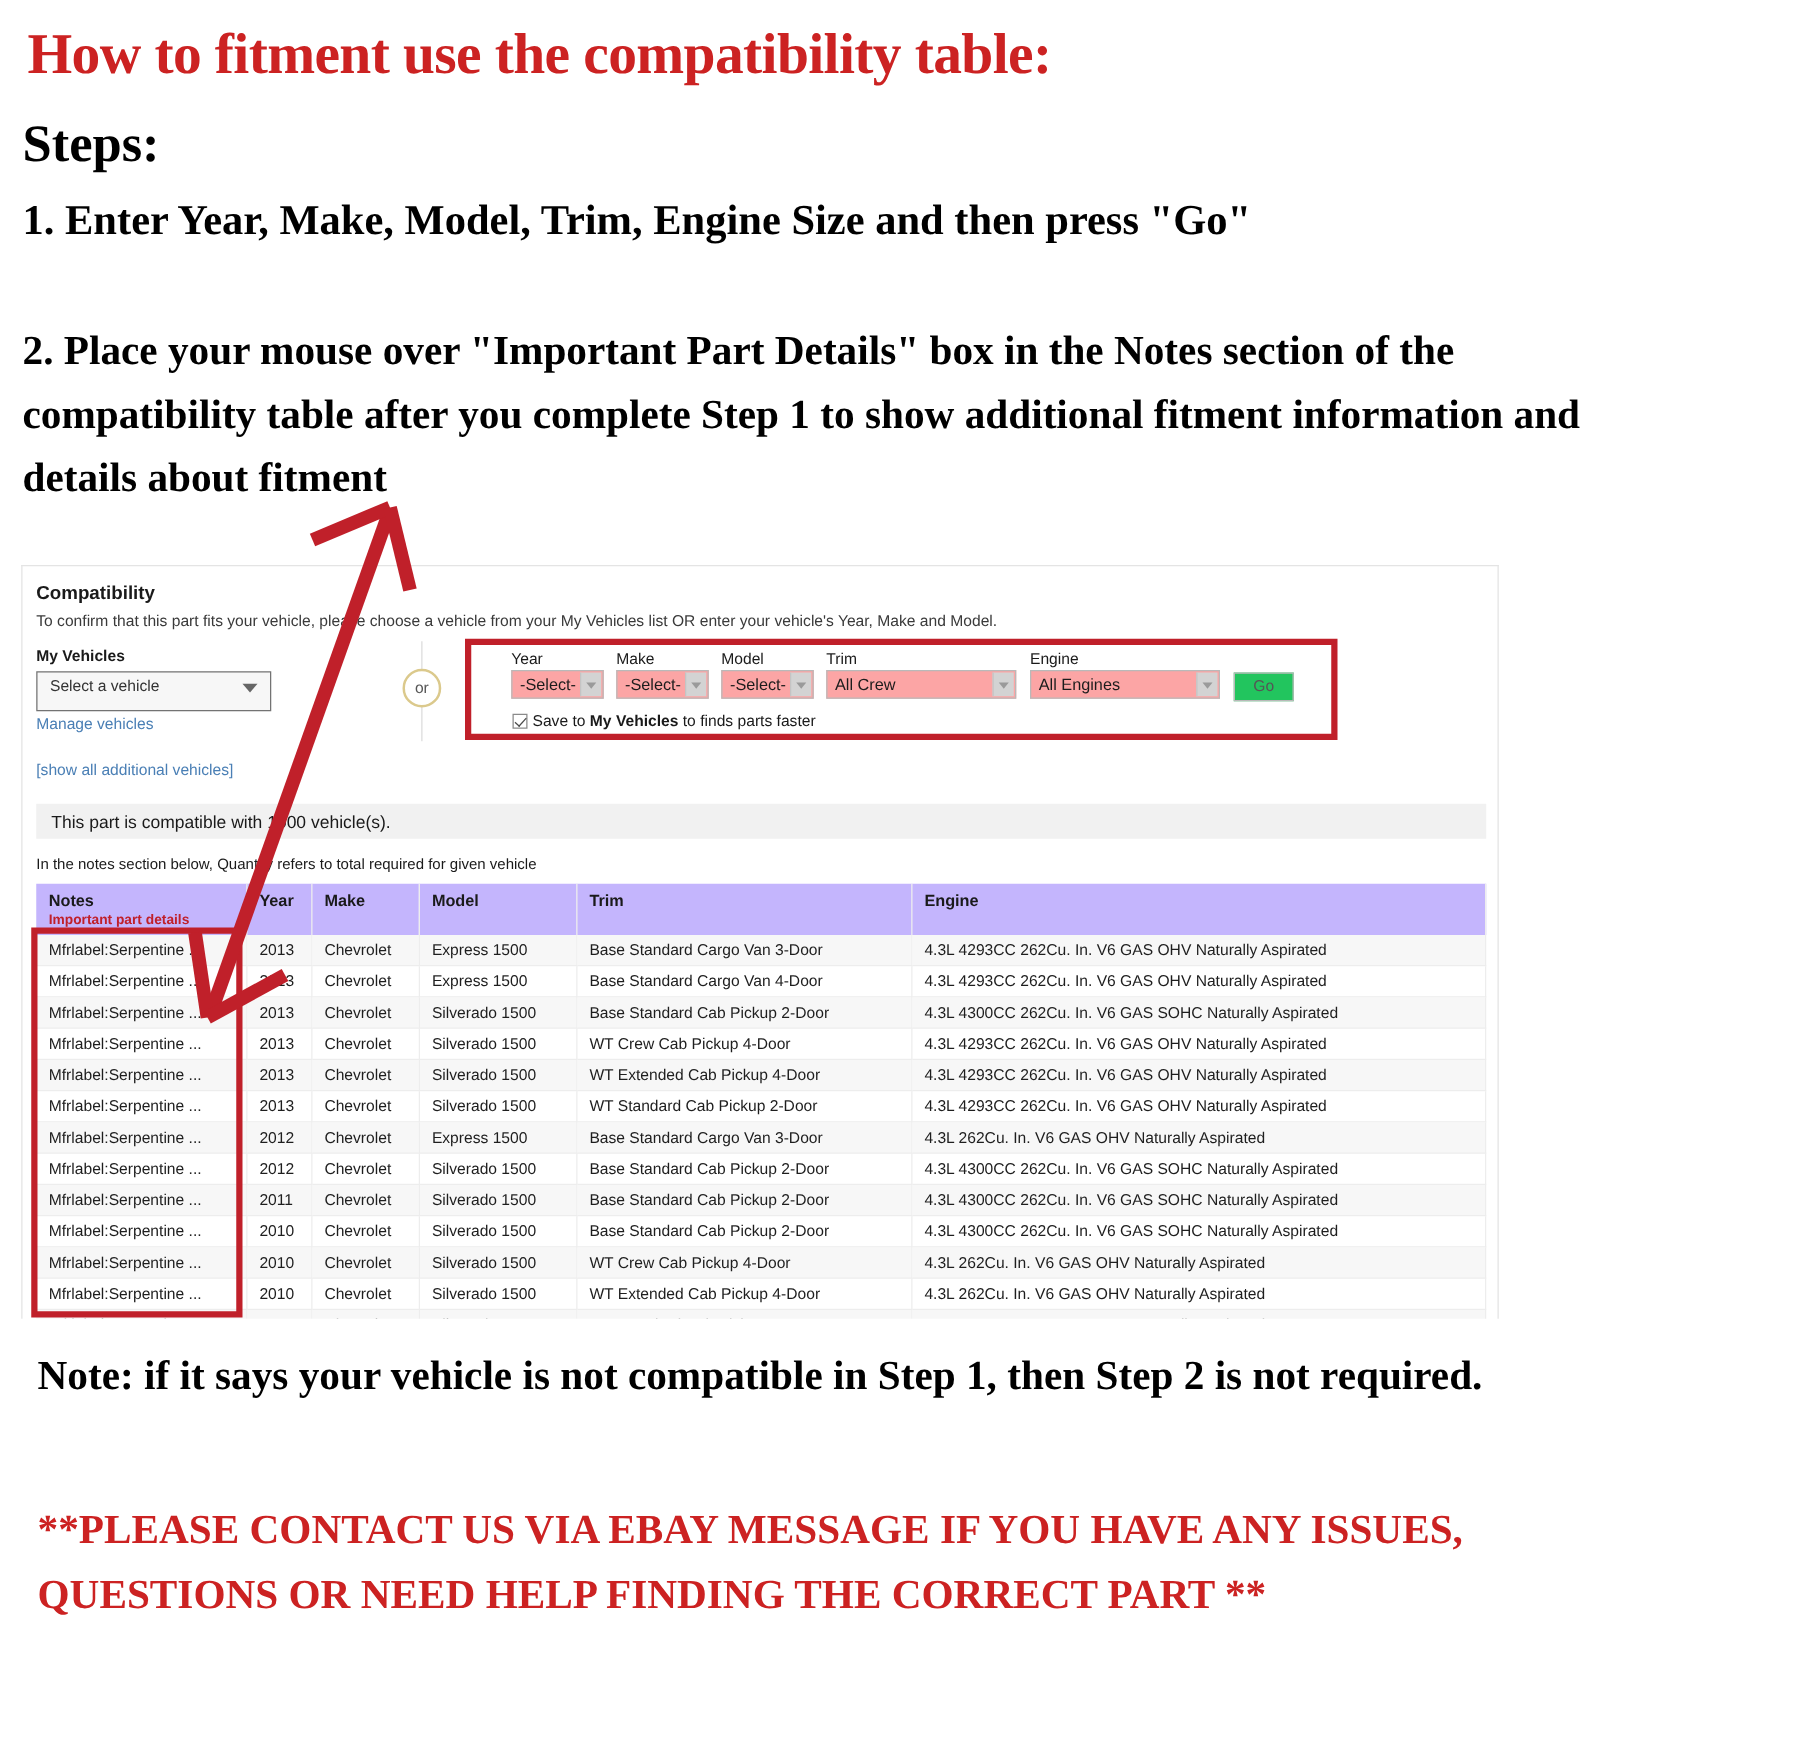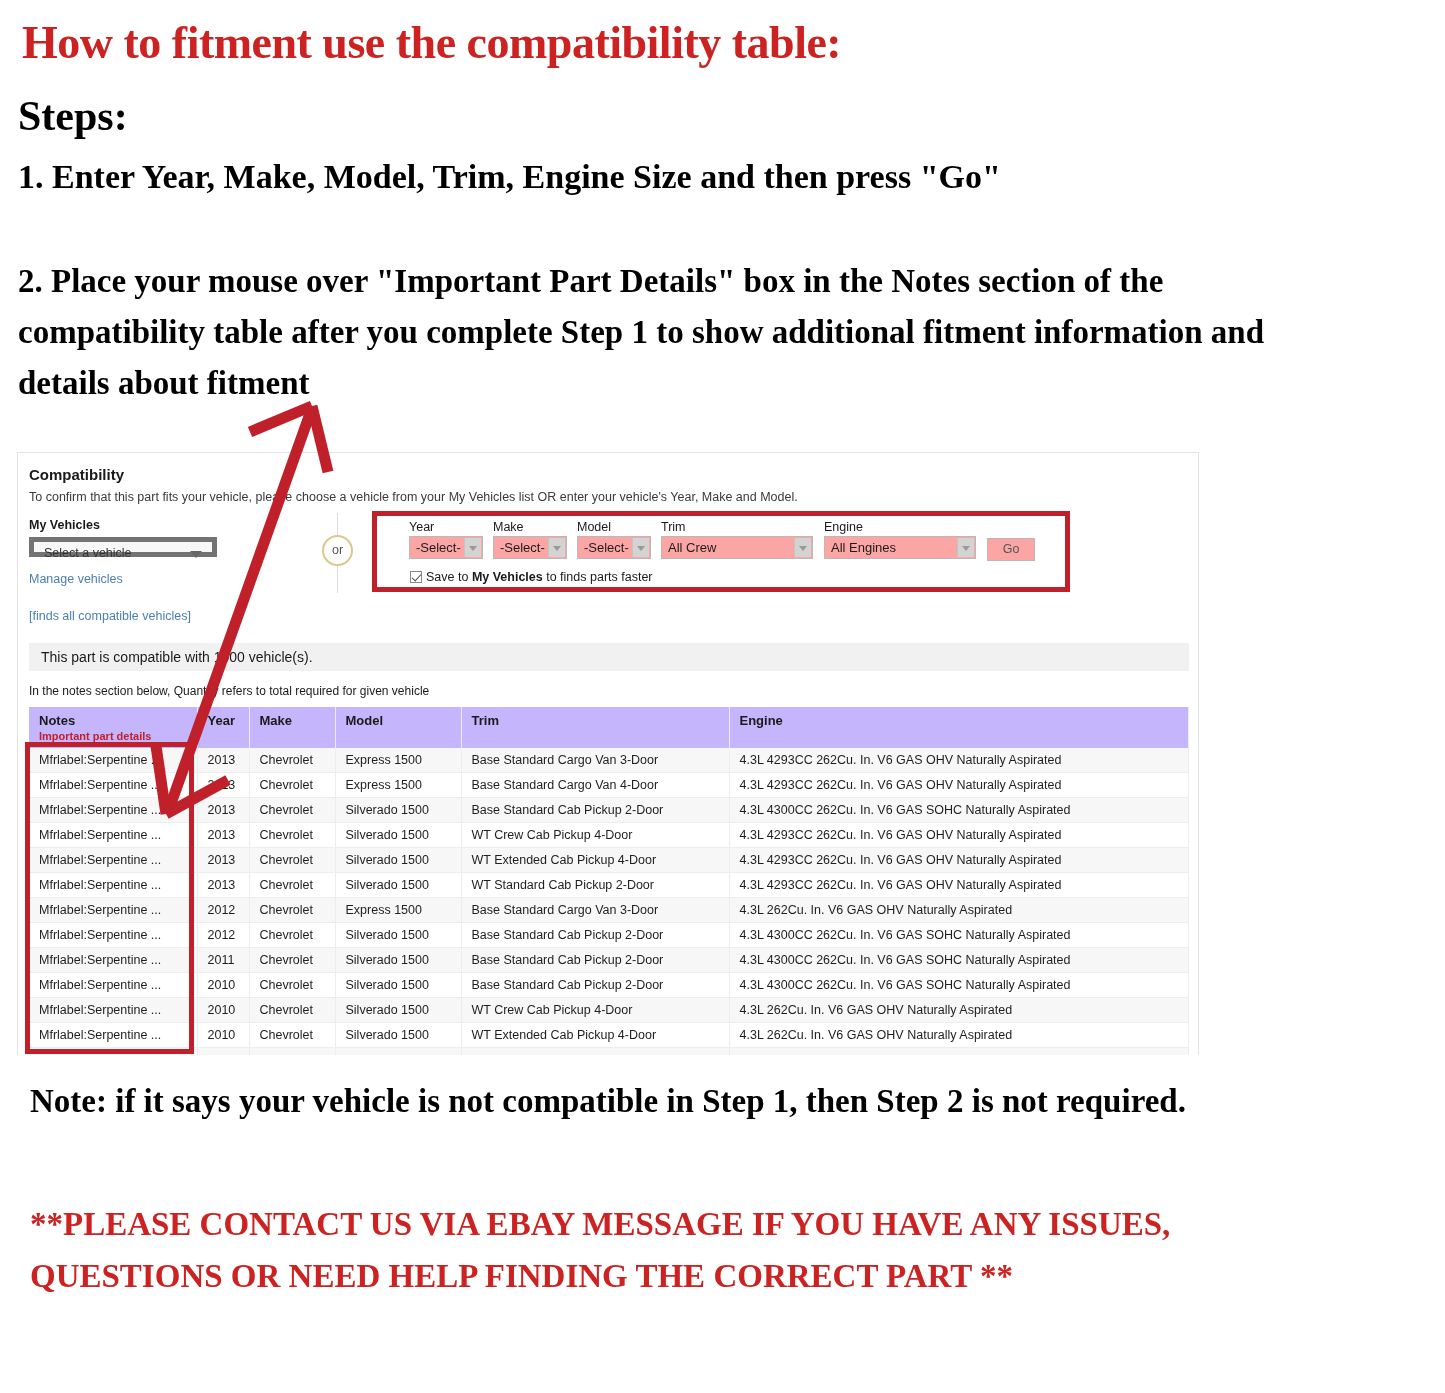--- a/index.html
+++ b/index.html
@@ -97,23 +97,23 @@
     top: 65px;
     font-size: 12.5px;
     font-weight: bold;
     color: #1a1a1a;
   }
   .myveh-select {
     position: absolute;
     left: 11px;
     top: 84px;
     width: 188px;
-    height: 20px;
+    height: 32px;
     background: #f7f7f7;
-    border: 5px solid #737373;
+    border: 1px solid #737373;
     font-size: 12.5px;
     color: #333333;
   }
   .myveh-select .txt {
     position: absolute;
     left: 10px;
     top: 4px;
   }
   .caret-down {
     position: absolute;
@@ -225,21 +225,21 @@
     width: 0; height: 0;
     border-left: 4px solid transparent;
     border-right: 4px solid transparent;
     border-top: 5px solid #9a9a9a;
   }
   .go-btn {
     position: absolute;
     top: 18px;
     width: 48px;
     height: 23px;
-    background: #fca5a5;
+    background: #22c55e;
     border: 1px solid #b9b9b9;
     font-size: 12.5px;
     color: #555555;
     text-align: center;
     line-height: 21px;
   }
   .save-row {
     position: absolute;
     left: 392px;
     top: 117px;
@@ -397,21 +397,21 @@
 
   <div class="compat-title">Compatibility</div>
   <div class="compat-sub">To confirm that this part fits your vehicle, please choose a vehicle from your My Vehicles list OR enter your vehicle's Year, Make and Model.</div>
 
   <div class="myveh-label">My Vehicles</div>
   <div class="myveh-select">
     <span class="txt">Select a vehicle</span>
     <span class="caret-down"></span>
   </div>
   <div class="manage-vehicles">Manage vehicles</div>
-  <div class="show-all">[finds all compatible vehicles]</div>
+  <div class="show-all">[show all additional vehicles]</div>
 
   <div class="or-wrap">
     <div class="or-line"></div>
     <div class="or-badge">or</div>
   </div>
 
   <div class="selector-area" id="selector-area">
       <div class="field" style="left: 0px;">
         <span class="field-label">Year</span>
         <div class="sel" style="width: 74px;">

